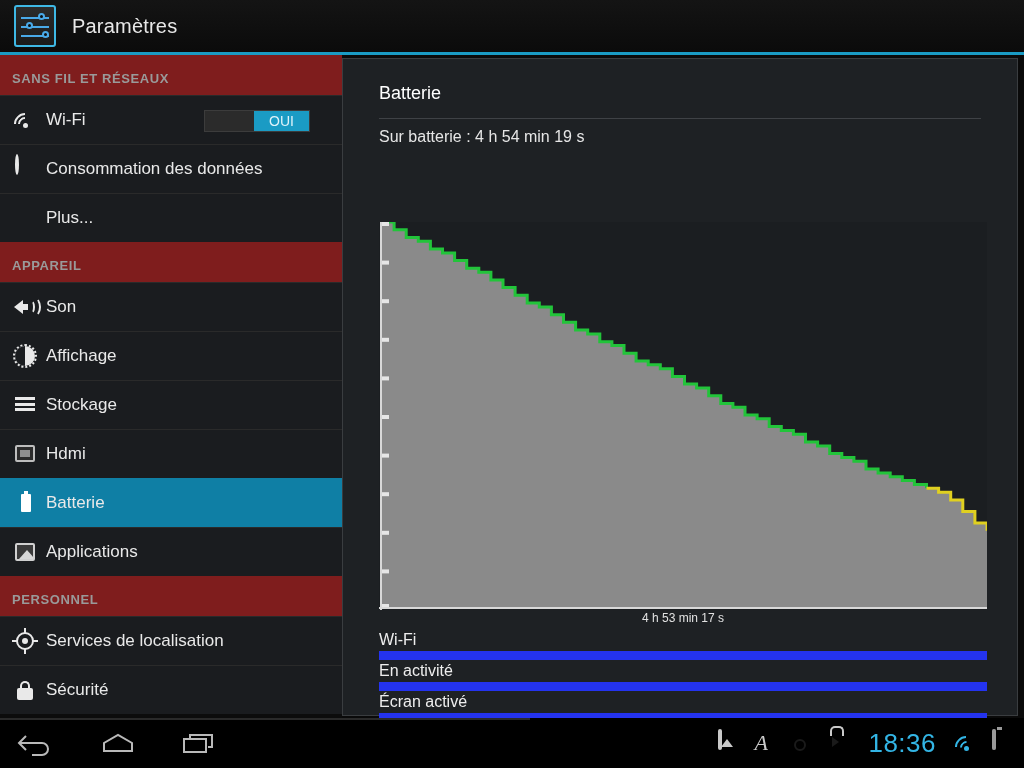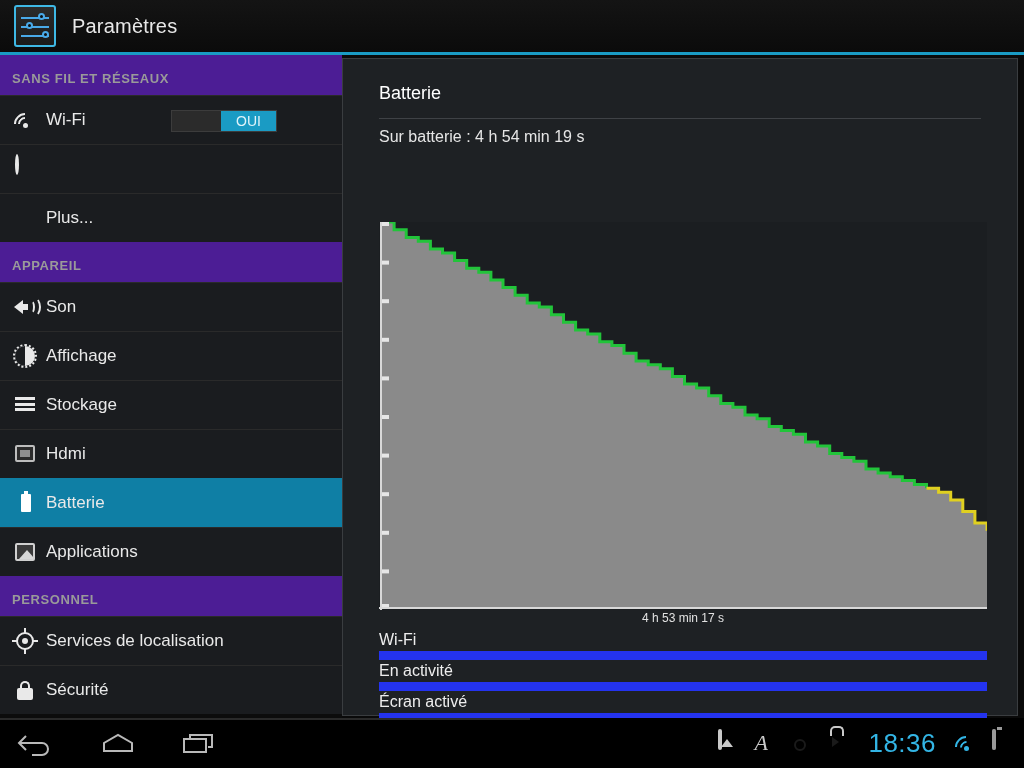--- a/index.html
+++ b/index.html
@@ -33,21 +33,21 @@
   .kn1 { top:6px; left:22px; } .kn2 { top:15px; left:10px; } .kn3 { top:24px; left:26px; }
   #app-title { color:#e8e8e8; font-size:20px; margin-left:16px; letter-spacing:.2px; }
 
   
   #sidebar {
     position:absolute; left:0; top:55px; width:342px; height:663px;
     background:#0c0c0c; overflow:hidden;
   }
   .section-head {
     color:#9a9a9a; font-size:13px; font-weight:bold; letter-spacing:.6px;
-    padding:16px 0 9px 12px; background:#4c1d95;
+    padding:16px 0 9px 12px; background:#7f1d1d;
   }
   .nav-item {
     display:flex; align-items:center; height:49px;
     border-top:1px solid #2a2a2a;
     padding-left:12px; background:#1a1c1f; position:relative;
   }
   .nav-item.selected { background:#0f7fa5; border-top-color:#0f7fa5; }
   .nav-ico { width:26px; height:26px; flex:none; position:relative; margin-right:8px; }
   .nav-label { color:#e9e9e9; font-size:17px; }
   .nav-item.noicon .nav-label { margin-left:34px; }
@@ -104,21 +104,21 @@
   .ico-loc-t { left:12px; top:0; width:2px; height:5px; }
   .ico-loc-b { left:12px; bottom:0; width:2px; height:5px; }
   .ico-loc-l { left:0; top:12px; width:5px; height:2px; }
   .ico-loc-r { right:0; top:12px; width:5px; height:2px; }
 
   .ico-lock-body { position:absolute; left:5px; top:11px; width:16px; height:12px; background:#e9e9e9; border-radius:2px; }
   .ico-lock-sh { position:absolute; left:8px; top:4px; width:10px; height:10px;
                  border:2.5px solid #e9e9e9; border-bottom:none; border-radius:6px 6px 0 0; }
 
   
-  .toggle { position:absolute; right:65px; top:14px; width:106px; height:22px;
+  .toggle { position:absolute; right:32px; top:14px; width:106px; height:22px;
             display:flex; border:1px solid #3c3c3c; }
   .toggle .off-half { flex:1; background:#2b2b2b; }
   .toggle .on-half { width:55px; background:#1a9bc4; display:flex; align-items:center;
                      justify-content:center; color:#dff3fa; font-size:14px; }
 
   
   #content {
     position:absolute; left:342px; top:58px; width:676px; height:658px;
     background:#1e2124; border:1px solid #3a3d40;
   }
@@ -205,20 +205,21 @@
       </span>
       <span class="nav-label">Wi-Fi</span>
       <span class="toggle">
         <span class="off-half"></span>
         <span class="on-half">OUI</span>
       </span>
     </div>
 
     <div class="nav-item">
       <span class="nav-ico"><span class="ico-pie"></span></span>
+      <span class="nav-label">Consommation des données</span>
     </div>
 
     <div class="nav-item noicon">
       <span class="nav-label">Plus...</span>
     </div>
 
     <div class="section-head">APPAREIL</div>
 
     <div class="nav-item">
       <span class="nav-ico">

